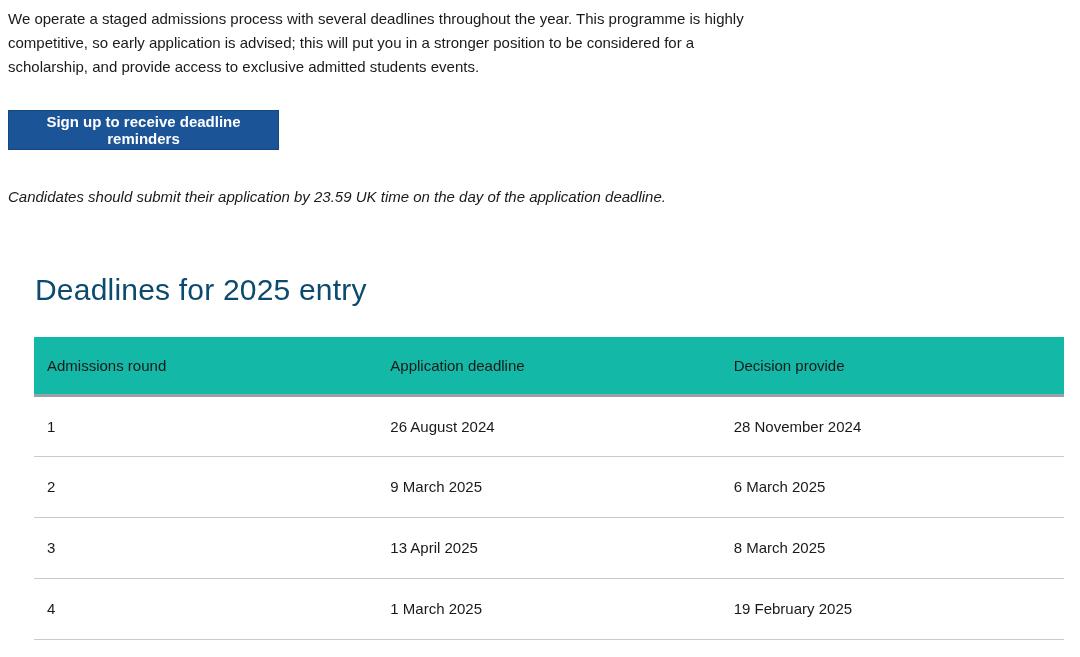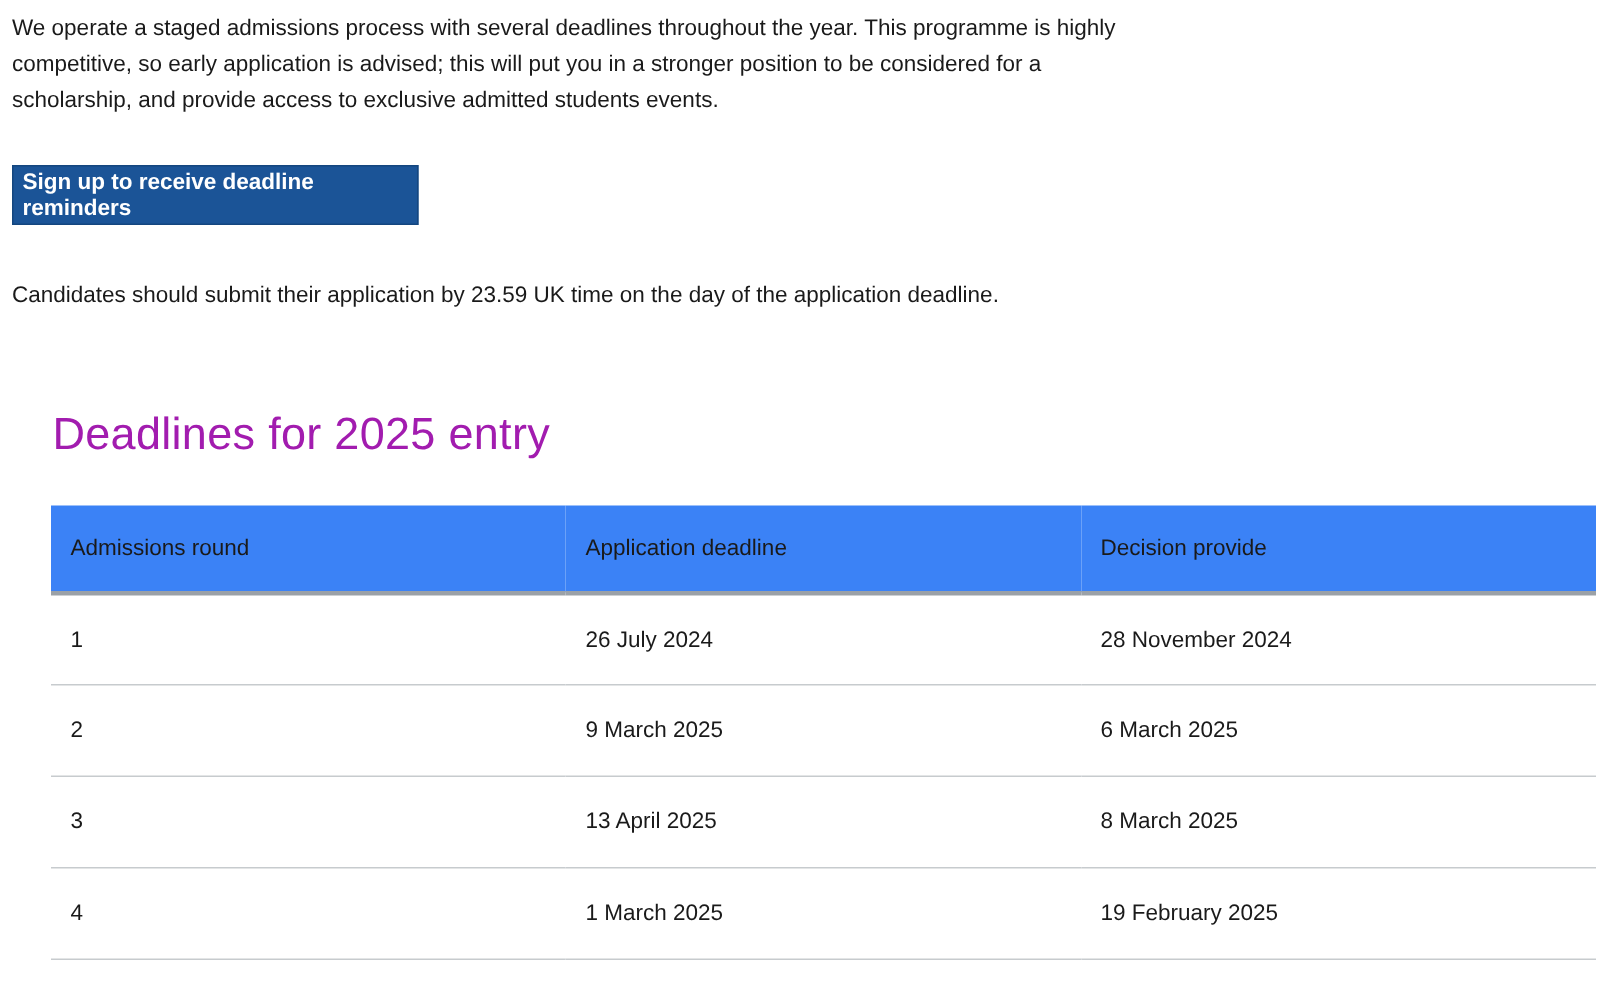--- a/index.html
+++ b/index.html
@@ -33,48 +33,49 @@
     margin: 31px 0 0 8px;
     width: 271px;
     height: 40px;
     background: #1b5497;
     color: #ffffff;
     font-size: 15px;
     font-weight: 600;
     font-family: "Liberation Sans", sans-serif;
     border: 1px solid #14467f;
     cursor: pointer;
-    text-align: left;
+    text-align: center;
   }
   .deadline-note {
     margin: 36px 0 0 8px;
     font-size: 15px;
+    font-style: italic;
     line-height: 22px;
     color: #1a1a1a;
   }
   .deadlines-section {
     padding: 0 16px 0 34px;
   }
   .section-heading {
     margin: 64px 0 0 1px;
     font-size: 30px;
     line-height: 36px;
     font-weight: 300;
     letter-spacing: 0.2px;
-    color: #a21caf;
+    color: #0c4a6e;
   }
   table.deadlines-table {
     margin-top: 29px;
     width: 1030px;
     border-collapse: collapse;
     table-layout: fixed;
   }
   table.deadlines-table col { width: 33.333%; }
   table.deadlines-table thead tr {
-    background: #3b82f6;
+    background: #14b8a6;
     height: 58px;
     border-bottom: 3px solid #9ba1a7;
   }
   table.deadlines-table th {
     font-weight: 400;
     font-size: 15px;
     text-align: left;
     padding: 0 10px 0 13px;
     vertical-align: middle;
     color: #1a1a1a;
@@ -115,21 +116,21 @@
       <thead>
         <tr>
           <th>Admissions round</th>
           <th>Application deadline</th>
           <th>Decision provide</th>
         </tr>
       </thead>
       <tbody>
         <tr>
           <td>1</td>
-          <td>26 July 2024</td>
+          <td>26 August 2024</td>
           <td>28 November 2024</td>
         </tr>
         <tr>
           <td>2</td>
           <td>9 March 2025</td>
           <td>6 March 2025</td>
         </tr>
         <tr>
           <td>3</td>
           <td>13 April 2025</td>

